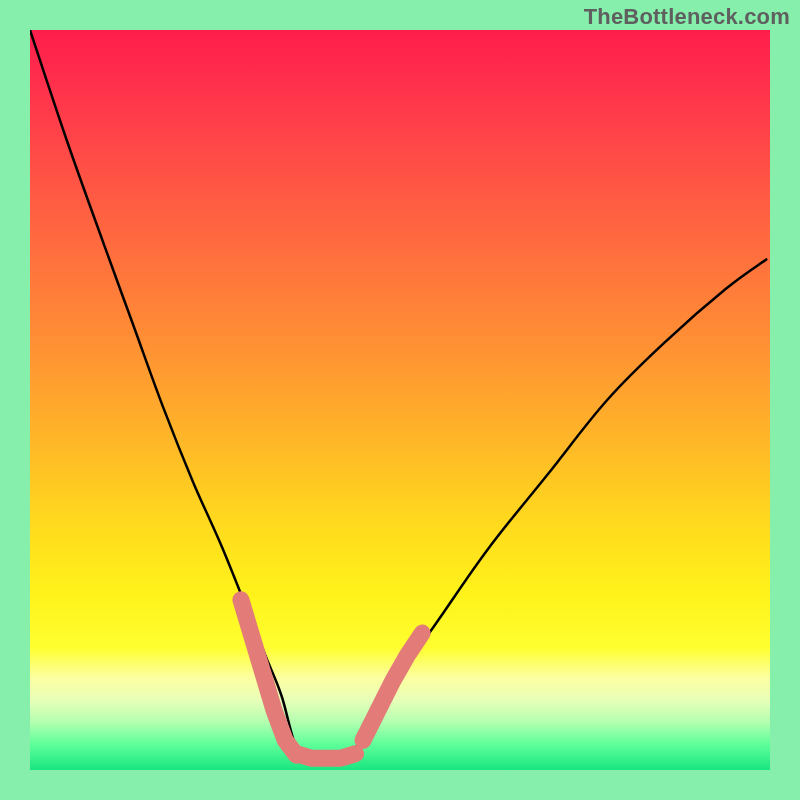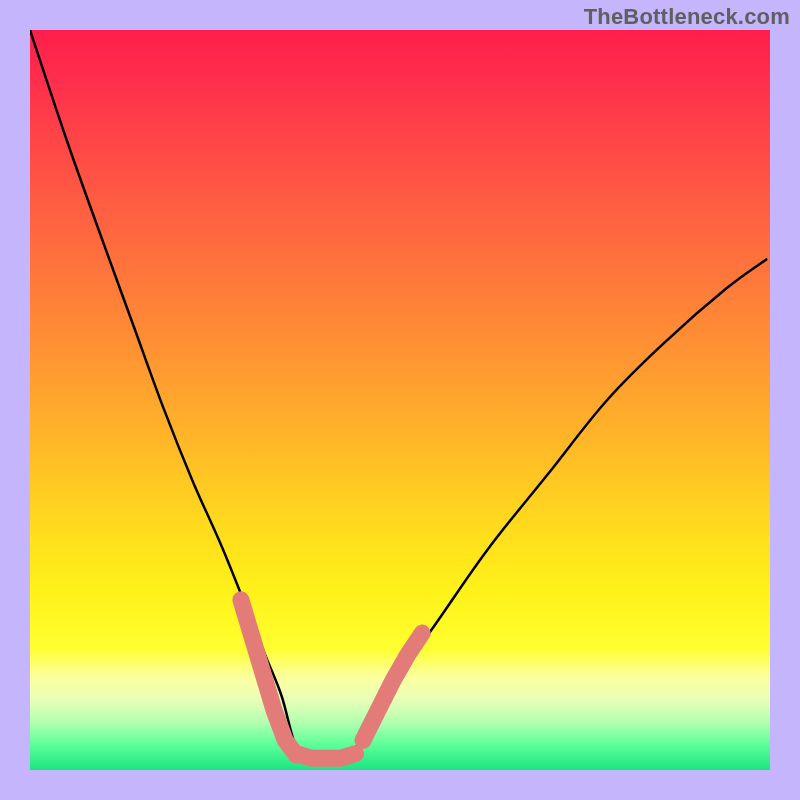--- a/index.html
+++ b/index.html
@@ -10,21 +10,21 @@
     overflow: hidden;
     background: #000;
     font-family: Arial, Helvetica, sans-serif;
   }
   .frame {
     position: absolute;
     top: 0;
     left: 0;
     width: 800px;
     height: 800px;
-    background: #c4b5fd;
+    background: #86efac;
   }
   .watermark {
     position: absolute;
     top: 4px;
     right: 10px;
     color: #5f5f5f;
     font-size: 22px;
     font-weight: 600;
     letter-spacing: 0.2px;
     z-index: 10;

